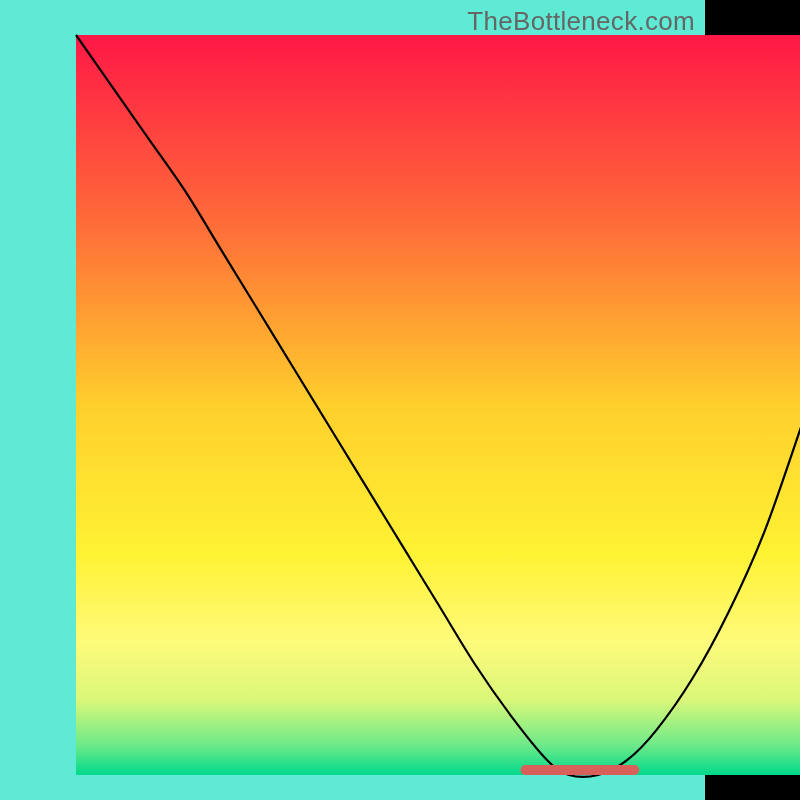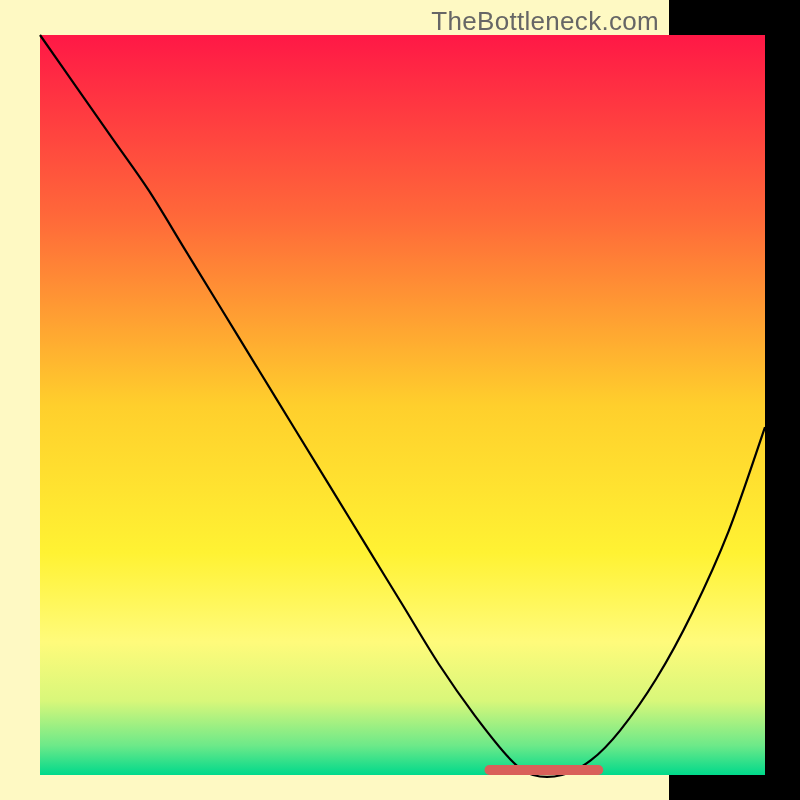--- a/index.html
+++ b/index.html
@@ -8,21 +8,22 @@
     width: 800px;
     height: 800px;
     background: #000;
     overflow: hidden;
     font-family: Arial, Helvetica, sans-serif;
   }
   .frame {
     position: relative;
     width: 669px;
     height: 800px;
-    background: #fef9c3;
+    background: #5eead4;
+    padding-left: 36px;
   }
   .watermark {
     position: absolute;
     top: 6px;
     right: 10px;
     color: #666666;
     font-size: 26px;
     font-weight: 500;
     letter-spacing: 0.3px;
     z-index: 20;

